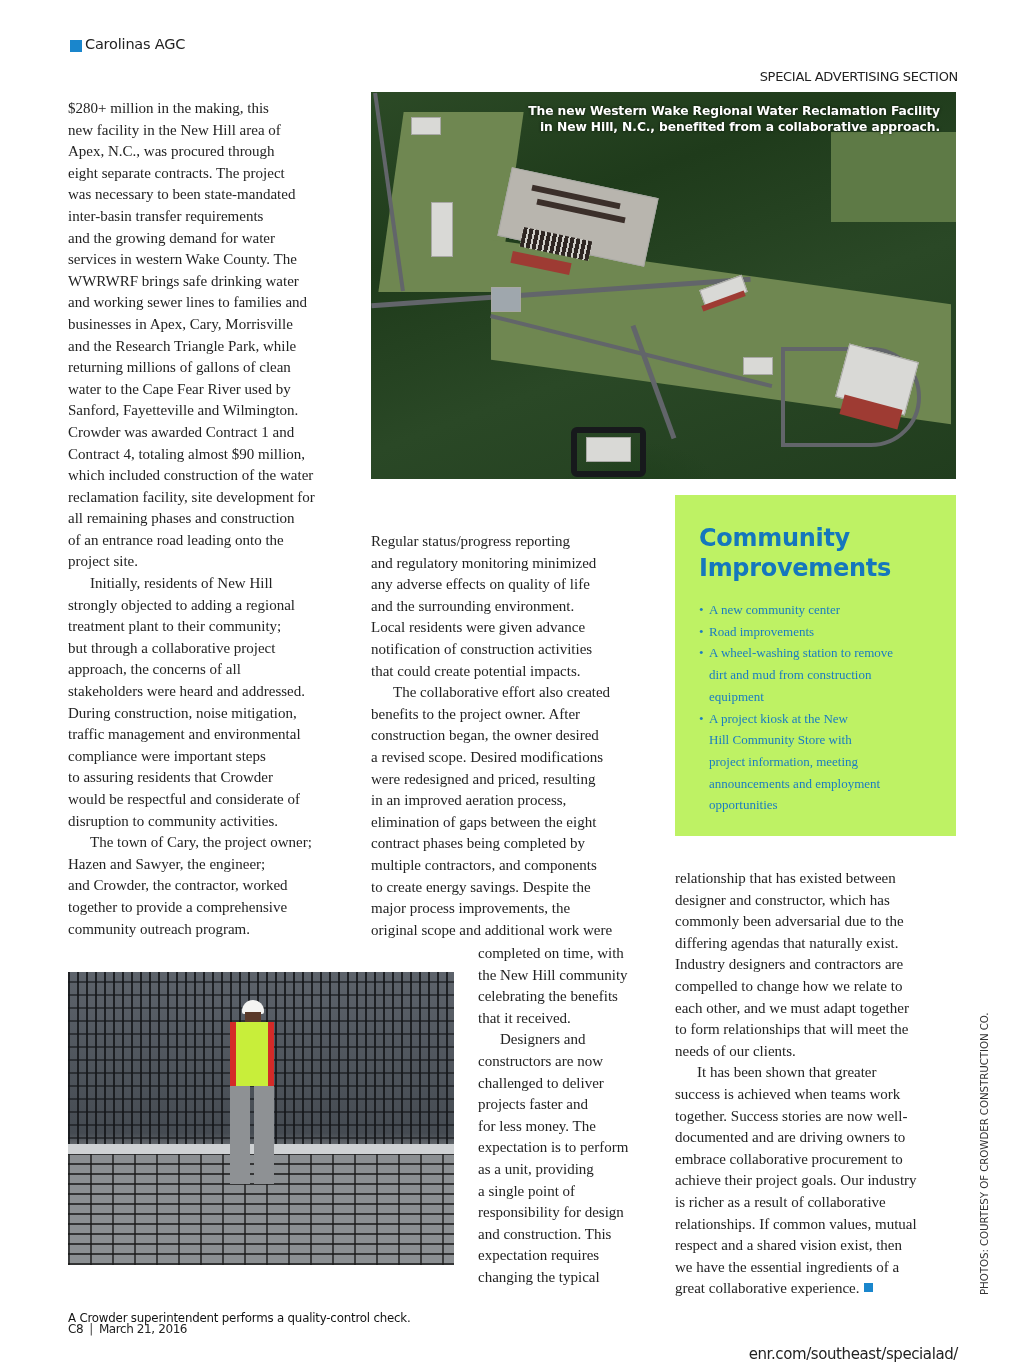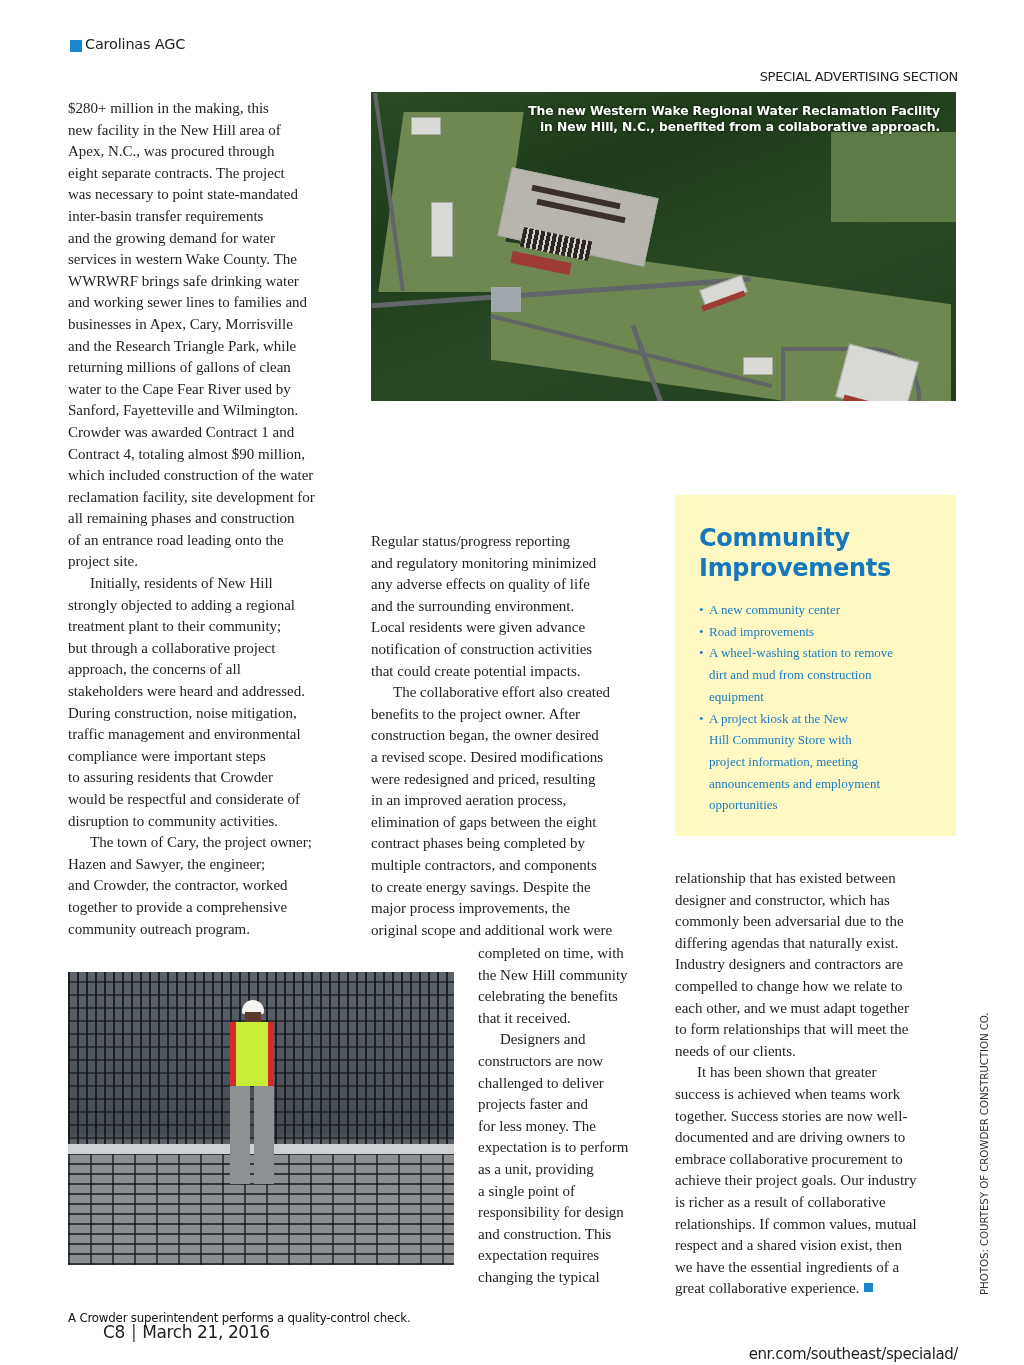--- a/index.html
+++ b/index.html
@@ -13,33 +13,33 @@
   .col { position:absolute; font-size:15px; line-height:21.6px; color:#232323; }
   .col .line { display:block; white-space:nowrap; }
   .col .ind { padding-left:22px; }
   .col1 { left:68px; top:98px; width:285px; }
   .col2a { left:371px; top:531px; width:290px; }
   .col2b { left:478px; top:943px; width:180px; }
   .col3 { left:675px; top:868px; width:285px; }
   .endmark { display:inline-block; width:9px; height:9px; background:#1a86cc; margin-left:5px; vertical-align:1px; }
 
   
-  .aerial { position:absolute; left:371px; top:92px; width:585px; height:309px; overflow:hidden;
+  .aerial { position:absolute; left:371px; top:92px; width:585px; height:387px; overflow:hidden;
     background:
       radial-gradient(ellipse 80px 50px at 270px 400px, #1f3f1c 0%, transparent 100%),
       linear-gradient(160deg, #2c4a26 0%, #1f3b1b 30%, #2a4826 60%, #213d1e 100%); }
   .aerial .grass { position:absolute; background:#6f8751; }
   .aerial .road { position:absolute; background:#62656a; }
   .aerial .bldg { position:absolute; background:#d9d9d6; border:1px solid #a8a8a4; }
   .aerial .red { position:absolute; background:#9e3b33; }
   .aerial .tank { position:absolute; background:#3b2f2a; }
   .aerial .caption { position:absolute; right:16px; top:11px; text-align:right; font-family:"DejaVu Sans", sans-serif; font-size:12.3px; line-height:16px; color:#ffffff; font-weight:bold; text-shadow:0 0 3px rgba(0,0,0,0.7); letter-spacing:-0.1px; }
 
   
-  .sidebar { position:absolute; left:675px; top:495px; width:281px; height:341px; background:#fef9c3; padding:28px 22px 0 24px; }
+  .sidebar { position:absolute; left:675px; top:495px; width:281px; height:341px; background:#bef264; padding:28px 22px 0 24px; }
   .sidebar h2 { font-family:"DejaVu Sans", sans-serif; font-weight:bold; color:#1577bd; font-size:24px; line-height:30px; letter-spacing:-0.3px; }
   .sidebar ul { list-style:none; margin-top:16px; }
   .sidebar li { font-family:Liberation Serif, serif; font-size:13px; line-height:21.7px; color:#1b7cc2; position:relative; padding-left:10px; }
   .sidebar li::before { content:"•"; position:absolute; left:0; top:0; }
 
   
   .worker { position:absolute; left:68px; top:972px; width:386px; height:293px; overflow:hidden;
     background: linear-gradient(180deg, #5d636b 0%, #454b52 55%, #6a6e72 60%, #4b4f53 100%); }
   .worker .rebar-v { position:absolute; top:0; height:180px; width:100%;
     background: repeating-linear-gradient(90deg, rgba(20,22,25,0.85) 0 2px, transparent 2px 9px); }
@@ -52,39 +52,39 @@
   .worker .person { position:absolute; left:148px; top:28px; width:70px; height:190px; }
   .worker .helmet { position:absolute; left:26px; top:0; width:22px; height:14px; background:#f4f4f2; border-radius:11px 11px 2px 2px; }
   .worker .head { position:absolute; left:29px; top:12px; width:16px; height:12px; background:#5a3a2a; }
   .worker .torso { position:absolute; left:14px; top:22px; width:44px; height:64px; background:#c8ee3a; border-left:6px solid #d42a28; border-right:6px solid #d42a28; }
   .worker .legs { position:absolute; left:14px; top:86px; width:44px; height:98px;
     background: linear-gradient(90deg, #8e9194 0 45%, transparent 45% 55%, #8e9194 55% 100%); }
   .photo-caption { position:absolute; left:68px; top:1271px; font-family:"DejaVu Sans", sans-serif; font-size:11.8px; color:#111; letter-spacing:-0.2px;margin-top:40px; }
 
   .credit { position:absolute; left:978px; top:1295px; transform-origin:0 0; transform:rotate(-90deg); font-family:"DejaVu Sans", sans-serif; font-size:10.3px; color:#333; white-space:nowrap; letter-spacing:-0.1px; }
 
-  .ftr-left { position:absolute; left:68px; top:1322px; font-family:"DejaVu Sans", sans-serif; font-size:17px; color:#222; letter-spacing:-0.4px;margin-left:35px; }
+  .ftr-left { position:absolute; left:68px; top:1322px; font-family:"DejaVu Sans", sans-serif; font-size:12px; color:#222; letter-spacing:-0.4px; }
   .ftr-left .sep { margin:0 6px; color:#444; }
   .ftr-right { position:absolute; right:66px; top:1322px; font-family:"DejaVu Sans", sans-serif; font-size:15px; color:#222; letter-spacing:-0.4px;margin-top:23px; }
 </style>
 </head>
 <body>
 
 <div class="hdr-left">
   <span class="sq"></span>
   <span>Carolinas AGC</span>
 </div>
 <div class="hdr-right">SPECIAL ADVERTISING SECTION</div>
 
 <div class="col col1">
     <span class="line"><span>$280+ million in the making, this</span></span>
     <span class="line"><span>new facility in the New Hill area of</span></span>
     <span class="line"><span>Apex, N.C., was procured through</span></span>
     <span class="line"><span>eight separate contracts. The project</span></span>
-    <span class="line"><span>was necessary to point state-mandated</span></span>
+    <span class="line"><span>was necessary to been state-mandated</span></span>
     <span class="line"><span>inter-basin transfer requirements</span></span>
     <span class="line"><span>and the growing demand for water</span></span>
     <span class="line"><span>services in western Wake County. The</span></span>
     <span class="line"><span>WWRWRF brings safe drinking water</span></span>
     <span class="line"><span>and working sewer lines to families and</span></span>
     <span class="line"><span>businesses in Apex, Cary, Morrisville</span></span>
     <span class="line"><span>and the Research Triangle Park, while</span></span>
     <span class="line"><span>returning millions of gallons of clean</span></span>
     <span class="line"><span>water to the Cape Fear River used by</span></span>
     <span class="line"><span>Sanford, Fayetteville and Wilmington.</span></span>

